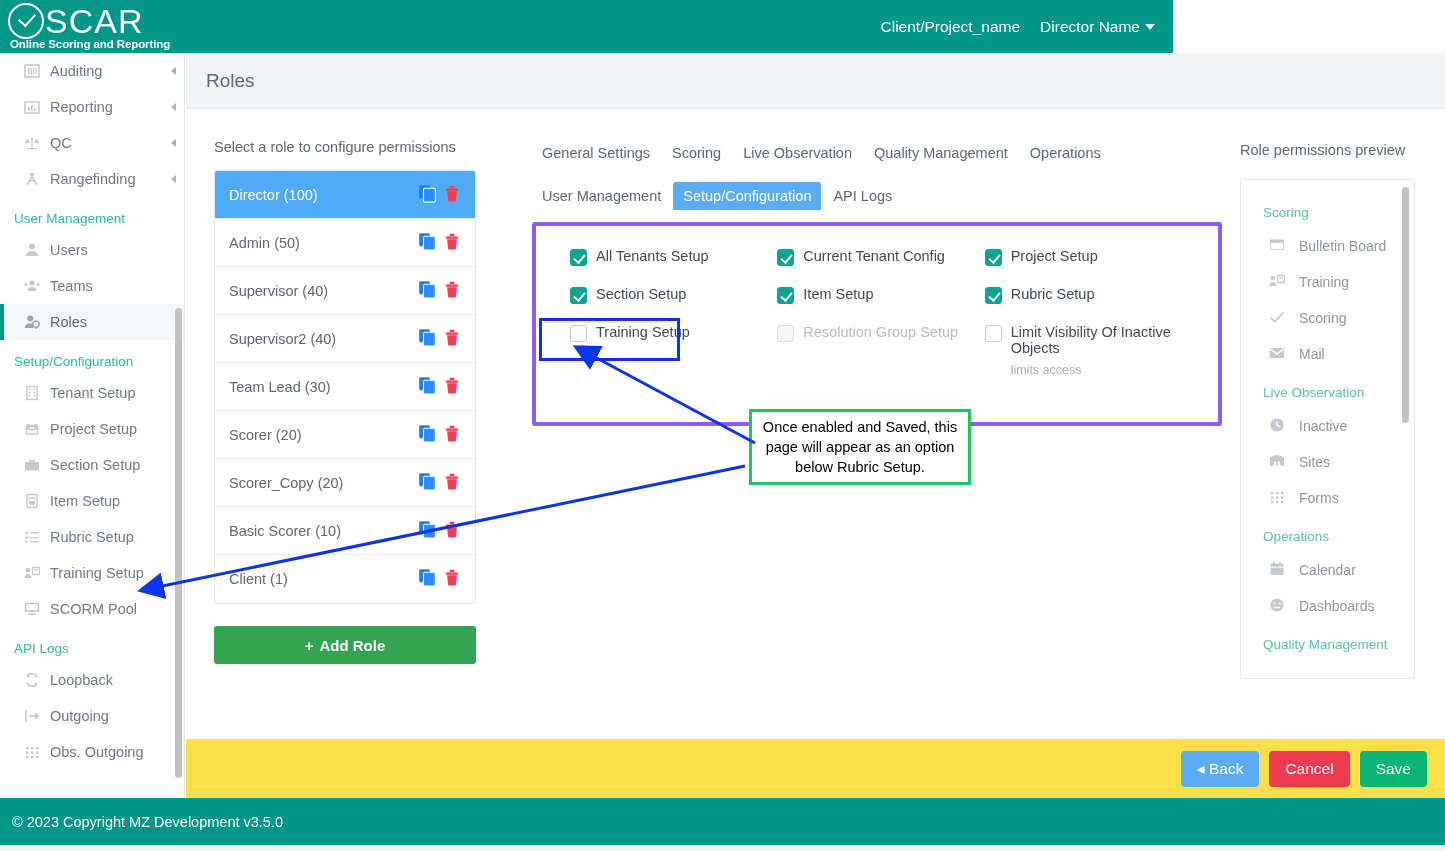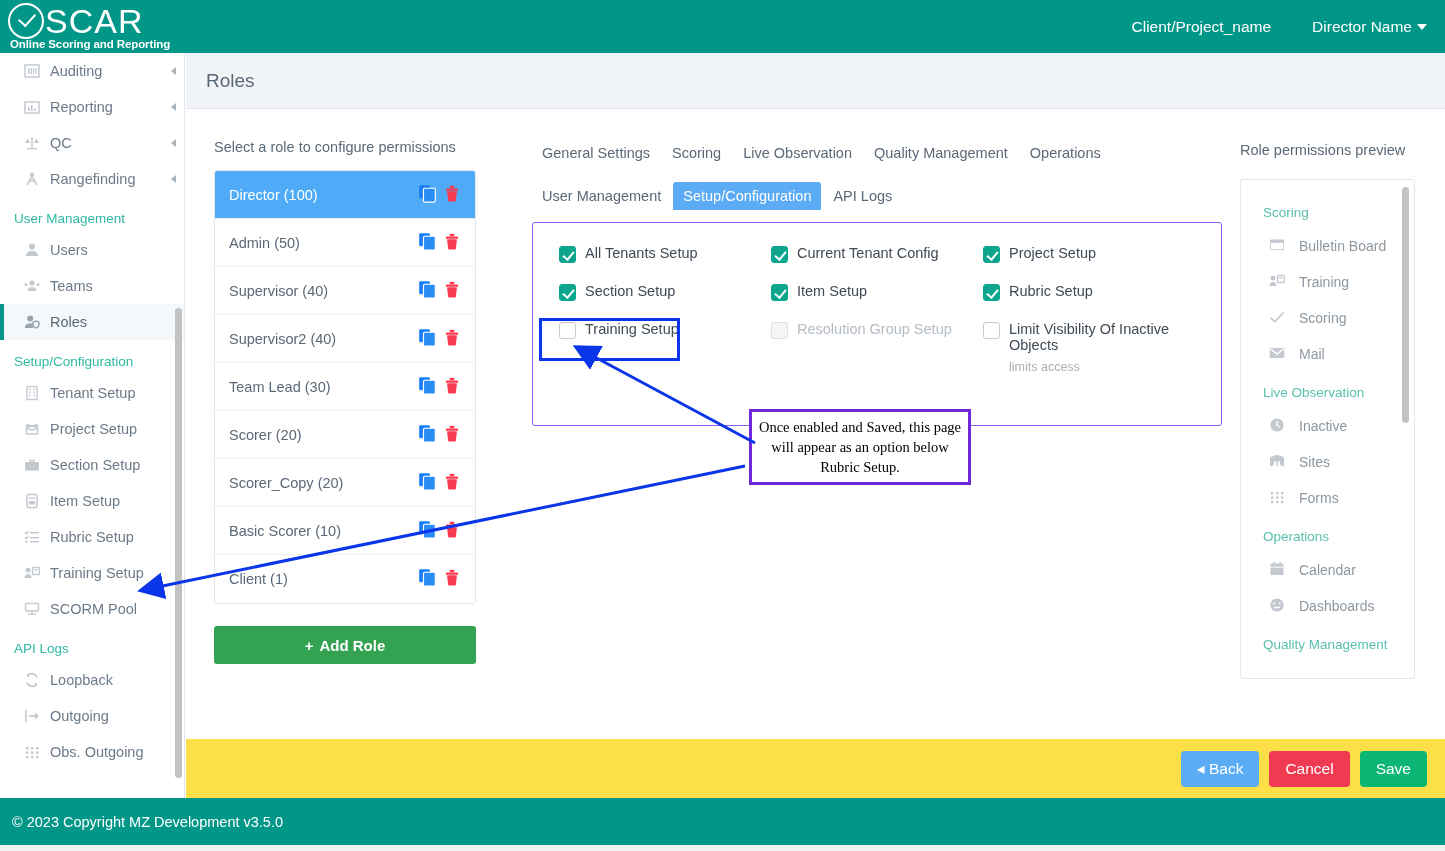--- a/index.html
+++ b/index.html
@@ -6,21 +6,21 @@
   html, body {
     width: 1445px; height: 851px;
     font-family: "Liberation Sans", sans-serif;
     background: #ffffff;
     overflow: hidden;
   }
   #app { position: relative; width: 1445px; height: 851px; }
 
   
   .topbar {
-    position: absolute; left: 0; top: 0; width: 1445px; height: 53px;
+    position: absolute; left: 0; top: 0; width: 1173px; height: 53px;
     background: #009688;
     display: flex; align-items: center;
   }
   .logo-wrap { padding-left: 8px; display: flex; flex-direction: column; }
   .logo-main { display: flex; align-items: center; }
   .logo-o {
     width: 36px; height: 36px; border-radius: 50%;
     border: 2.5px solid #fff; position: relative; flex: none;
   }
   .logo-o::after {
@@ -37,21 +37,21 @@
   .logo-text {
     color: #fff; font-size: 34px; letter-spacing: 1px;
     font-weight: 400; line-height: 36px; margin-left: 1px;
   }
   .logo-sub {
     color: #fff; font-size: 11.5px; font-weight: bold;
     letter-spacing: -0.1px; margin-top: -1px; padding-left: 2px;
   }
   .topbar-right {
     margin-left: auto; display: flex; align-items: flex-start;
-    gap: 41px; padding-right: 18px; color: #fff; font-size: 15.5px;
+    gap: 20px; padding-right: 18px; color: #fff; font-size: 15.5px;
   }
   .topbar-right .caret {
     display: inline-block; margin-left: 5px;
     border-left: 5px solid transparent; border-right: 5px solid transparent;
     border-top: 6px solid #fff; vertical-align: middle;
   }
 
   
   .sidebar {
     position: absolute; left: 0; top: 53px; width: 185px; height: 745px;
@@ -126,22 +126,22 @@
   .col-perms { position: absolute; left: 346px; top: 30px; width: 690px; }
   .tabrow { display: flex; flex-wrap: wrap; align-items: flex-end; }
   .tab {
     font-size: 14.5px; color: #5a6877; padding: 6px 10px;
     border-radius: 3px 3px 0 0; margin-right: 2px;
     white-space: nowrap;
   }
   .tab.active { background: #5cacf5; color: #ffffff; }
   .tabrow.second { margin-top: 15px; }
   .perm-panel {
-    margin-top: 12px; border: 1px solid #8b5cf6; border-radius: 3px;
-    background: #fff; padding: 22px 26px 30px 26px; min-height: 204px;
+    margin-top: 12px; border: 4px solid #8b5cf6; border-radius: 3px;
+    background: #fff; padding: 22px 26px 30px 34px; min-height: 204px;
   }
   .perm-grid { display: grid; grid-template-columns: 1fr 1fr 1fr; row-gap: 20px; }
   .perm-item { display: flex; align-items: flex-start; gap: 9px; font-size: 14.5px; color: #3f4a55; }
   .perm-item.disabled { color: #b4bcc4; }
   .cb {
     width: 17px; height: 17px; border-radius: 3px; flex: none; margin-top: 1px;
     border: 1px solid #c6ccd2; background: #fff; position: relative;
   }
   .cb.checked { background: #0ca58e; border-color: #0ca58e; }
   .cb.checked::after {
@@ -198,24 +198,24 @@
     background: #f3f3f3;
   }
 
   
   .anno-rect {
     position: absolute; left: 539px; top: 318px; width: 141px; height: 43px;
     border: 3px solid #0b35e8; pointer-events: none;
   }
   .callout {
     position: absolute; left: 749px; top: 409px; width: 222px;
-    border: 3px solid #6d28d9; background: #fff;
+    border: 3px solid #22c55e; background: #fff;
     font-size: 14.5px; color: #000; text-align: center;
     padding: 5px 6px; line-height: 20px;
-    font-family: Liberation Serif, serif;
+    font-family: Liberation Sans, sans-serif;
   }
   .anno-svg {
     position: absolute; left: 0; top: 0; width: 1445px; height: 851px;
     pointer-events: none;
   }
 </style>
 </head>
 <body>
 
 <div id="app">

